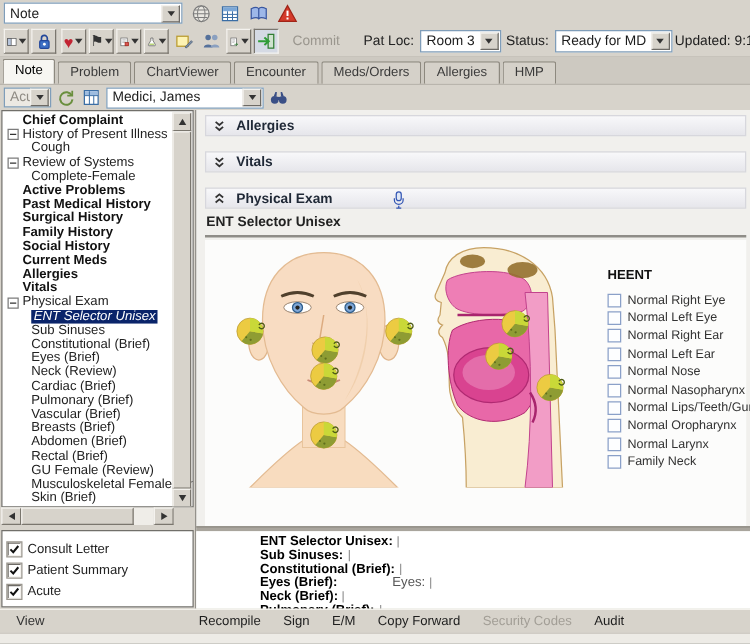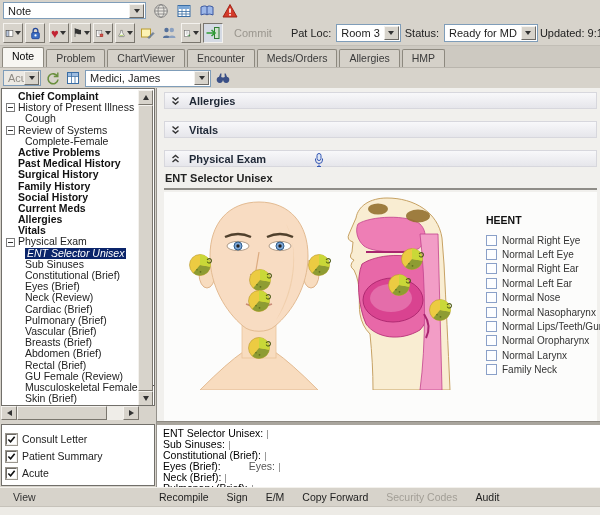--- a/index.html
+++ b/index.html
@@ -96,23 +96,23 @@
   .imgpanel{position:absolute;left:7px;top:104px;width:433px;height:229px;background:#fcfcfb;}
   .anat{position:absolute;left:16px;top:2px;}
   .heent{position:absolute;left:322px;top:22px;width:110px;}
   .htitle{font-weight:bold;font-size:10.5px;color:#111;margin-bottom:7px;}
   .hi{display:flex;align-items:center;gap:5px;height:14.4px;}
   .cbh{width:11px;height:11px;border:1px solid #8aa0c8;background:#fdfeff;flex:none;}
   .hl{font-size:10px;color:#333;white-space:nowrap;}
   .splitter{position:absolute;left:0;top:333px;width:444px;height:4px;background:#a9a59d;border-top:1px solid #8c8880;}
   .npanel{position:absolute;left:0;top:337px;width:444px;height:62px;background:#fff;overflow:hidden;padding:3px 0 0 6px;}
   .npl{height:11px;line-height:11px;font-size:10.5px;white-space:nowrap;}
-  .npl b{font-weight:normal;color:#000;}
+  .npl b{font-weight:bold;color:#000;margin-left:45px;}
   .cursorline{display:inline-block;width:1px;height:9px;background:#9a9a9a;margin-left:4px;vertical-align:middle;}
-  .npv{color:#555;margin-left:4px;padding-left:24px;}
+  .npv{color:#555;margin-left:20px;padding-left:24px;}
 
   
   .btoolbar{position:absolute;left:0;top:487px;width:600px;height:19px;background:#d7d3cb;
             border-top:1px solid #f3f1ec;display:flex;align-items:center;font-size:10.5px;}
   .view{margin-left:13px;width:146px;color:#333;}
   .bbtn{margin-right:18px;color:#1d1d1d;white-space:nowrap;}
   .bbtn.disabled{color:#a29e96;}
   .bstrip{position:absolute;left:0;top:506px;width:600px;height:9px;background:#edebe6;border-top:1px solid #c6c2ba;}
 </style>
 </head>

